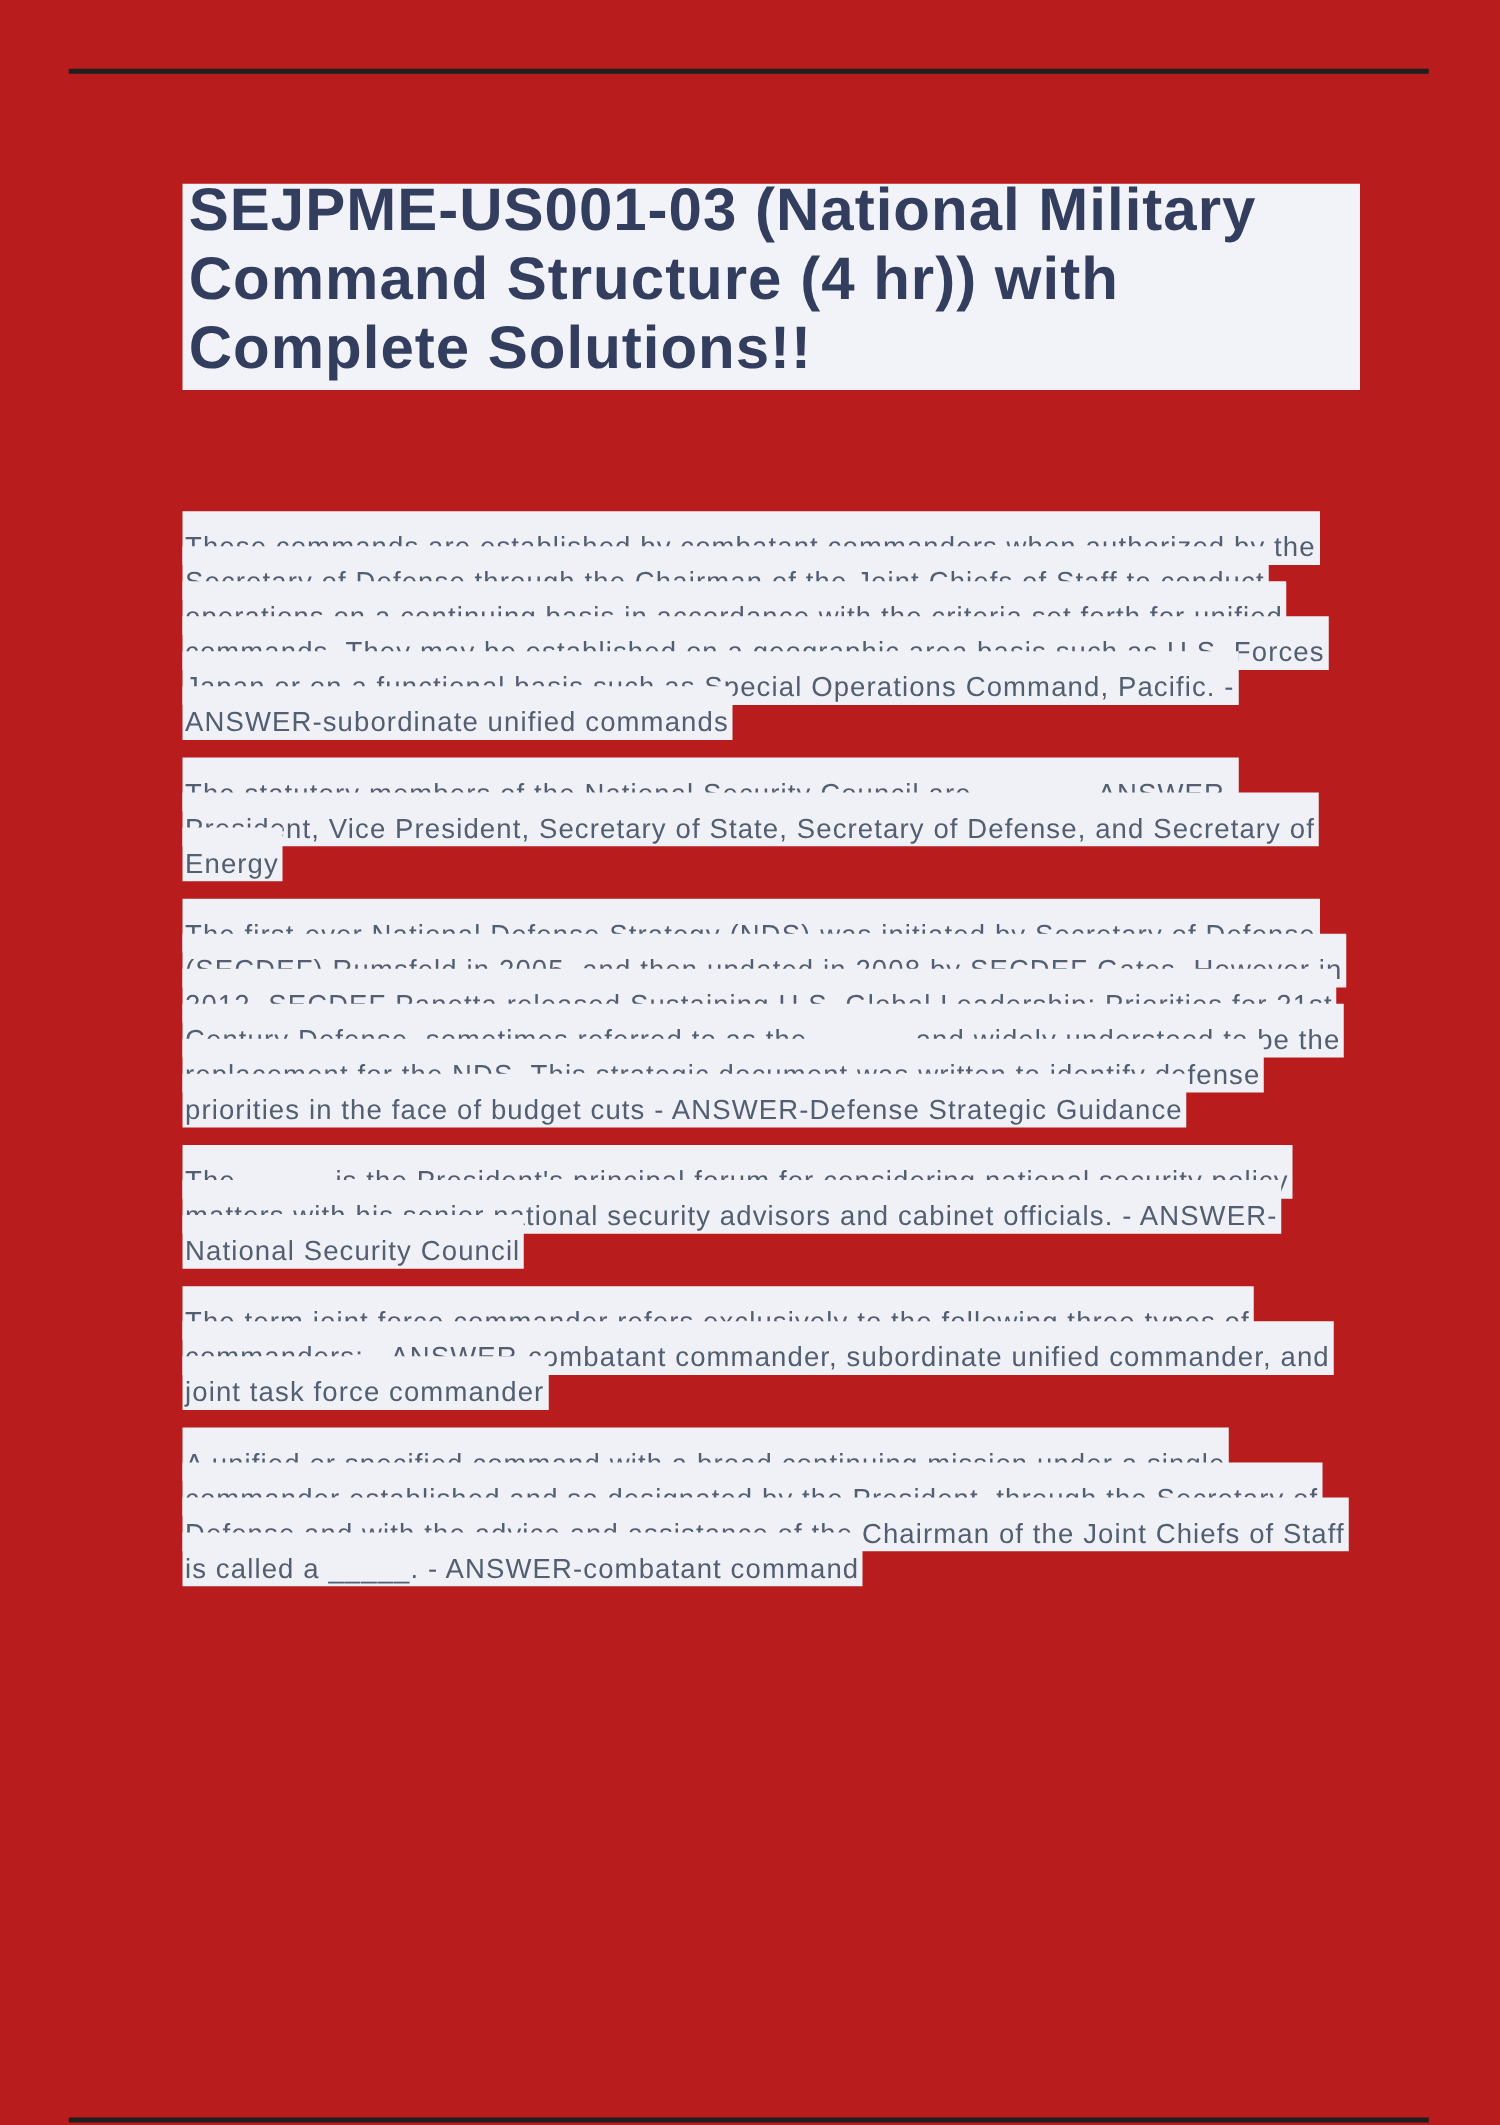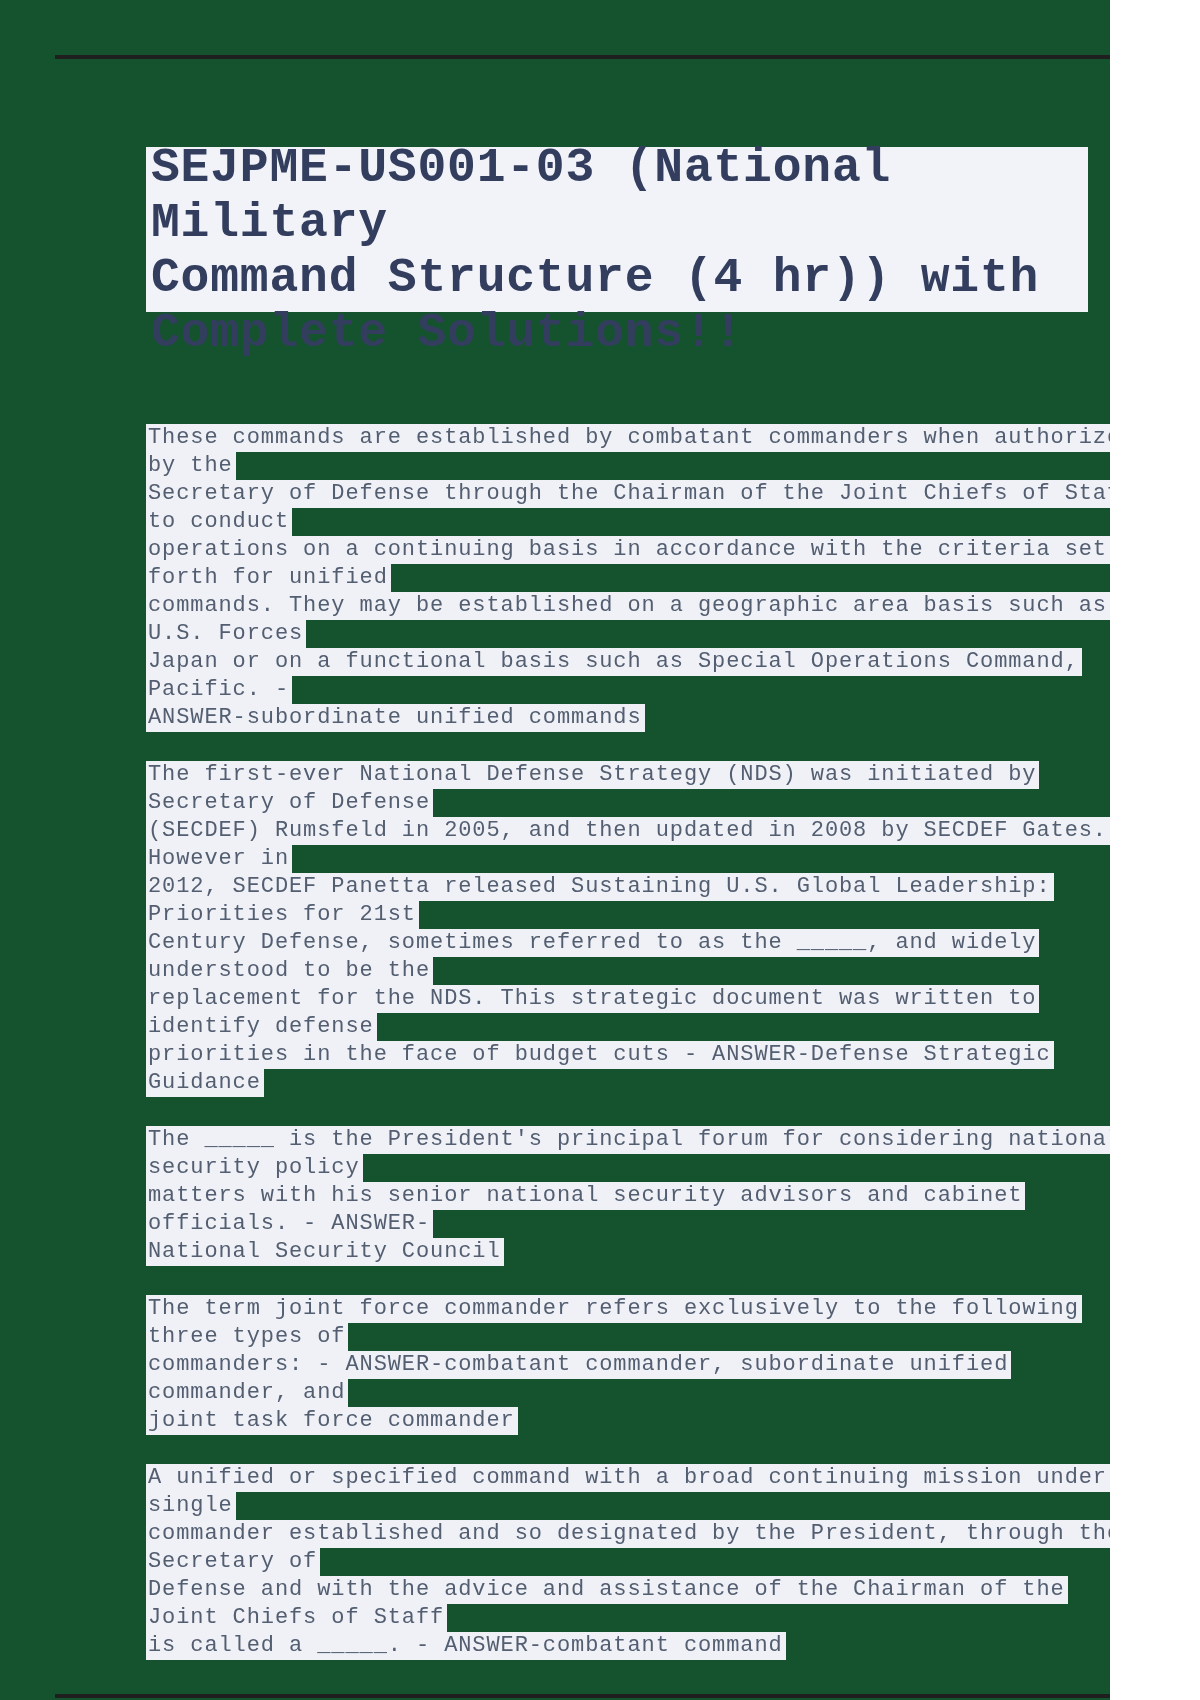--- a/index.html
+++ b/index.html
@@ -2,25 +2,25 @@
 <html><head>
 <meta charset="utf-8">
 <style>
   html, body {
     margin: 0;
     padding: 0;
     background: #ffffff;
   }
   .page {
     position: relative;
-    width: 1110px;
+    width: 1200px;
     height: 1700px;
-    background: #14532d;
+    background: #b91c1c;
     overflow: hidden;
-    font-family: Liberation Mono, monospace;
+    font-family: Liberation Sans, sans-serif;
   }
   .rule {
     position: absolute;
     left: 55px;
     width: 1088px;
     height: 4px;
     background: #1f1f1f;
   }
   .rule-top { top: 55px; }
   .rule-bottom { top: 1694px; }
@@ -55,21 +55,21 @@
     color: #535e71;
   }
   .para {
     margin: 0 0 29px 0;
     white-space: pre-line;
   }
   .hl {
     background: #eff1f6;
     -webkit-box-decoration-break: clone;
     box-decoration-break: clone;
-    padding: 1px 3px 2px 2px;
+    padding: 16px 3px 2px 2px;
   }
 </style>
 </head>
 <body>
 
 <div class="page">
   <div class="rule rule-top"></div>
 
   <header class="title-block">
     <h1 class="title">SEJPME-US001-03 (National Military
@@ -77,20 +77,23 @@
 Complete Solutions!!</h1>
   </header>
 
   <main class="content">
     <p class="para"><span class="hl">These commands are established by combatant commanders when authorized by the
 Secretary of Defense through the Chairman of the Joint Chiefs of Staff to conduct
 operations on a continuing basis in accordance with the criteria set forth for unified
 commands. They may be established on a geographic area basis such as U.S. Forces
 Japan or on a functional basis such as Special Operations Command, Pacific. -
 ANSWER-subordinate unified commands</span></p>
+    <p class="para"><span class="hl">The statutory members of the National Security Council are _____. - ANSWER-
+President, Vice President, Secretary of State, Secretary of Defense, and Secretary of
+Energy</span></p>
     <p class="para"><span class="hl">The first-ever National Defense Strategy (NDS) was initiated by Secretary of Defense
 (SECDEF) Rumsfeld in 2005, and then updated in 2008 by SECDEF Gates. However in
 2012, SECDEF Panetta released Sustaining U.S. Global Leadership: Priorities for 21st
 Century Defense, sometimes referred to as the _____, and widely understood to be the
 replacement for the NDS. This strategic document was written to identify defense
 priorities in the face of budget cuts - ANSWER-Defense Strategic Guidance</span></p>
     <p class="para"><span class="hl">The _____ is the President's principal forum for considering national security policy
 matters with his senior national security advisors and cabinet officials. - ANSWER-
 National Security Council</span></p>
     <p class="para"><span class="hl">The term joint force commander refers exclusively to the following three types of

